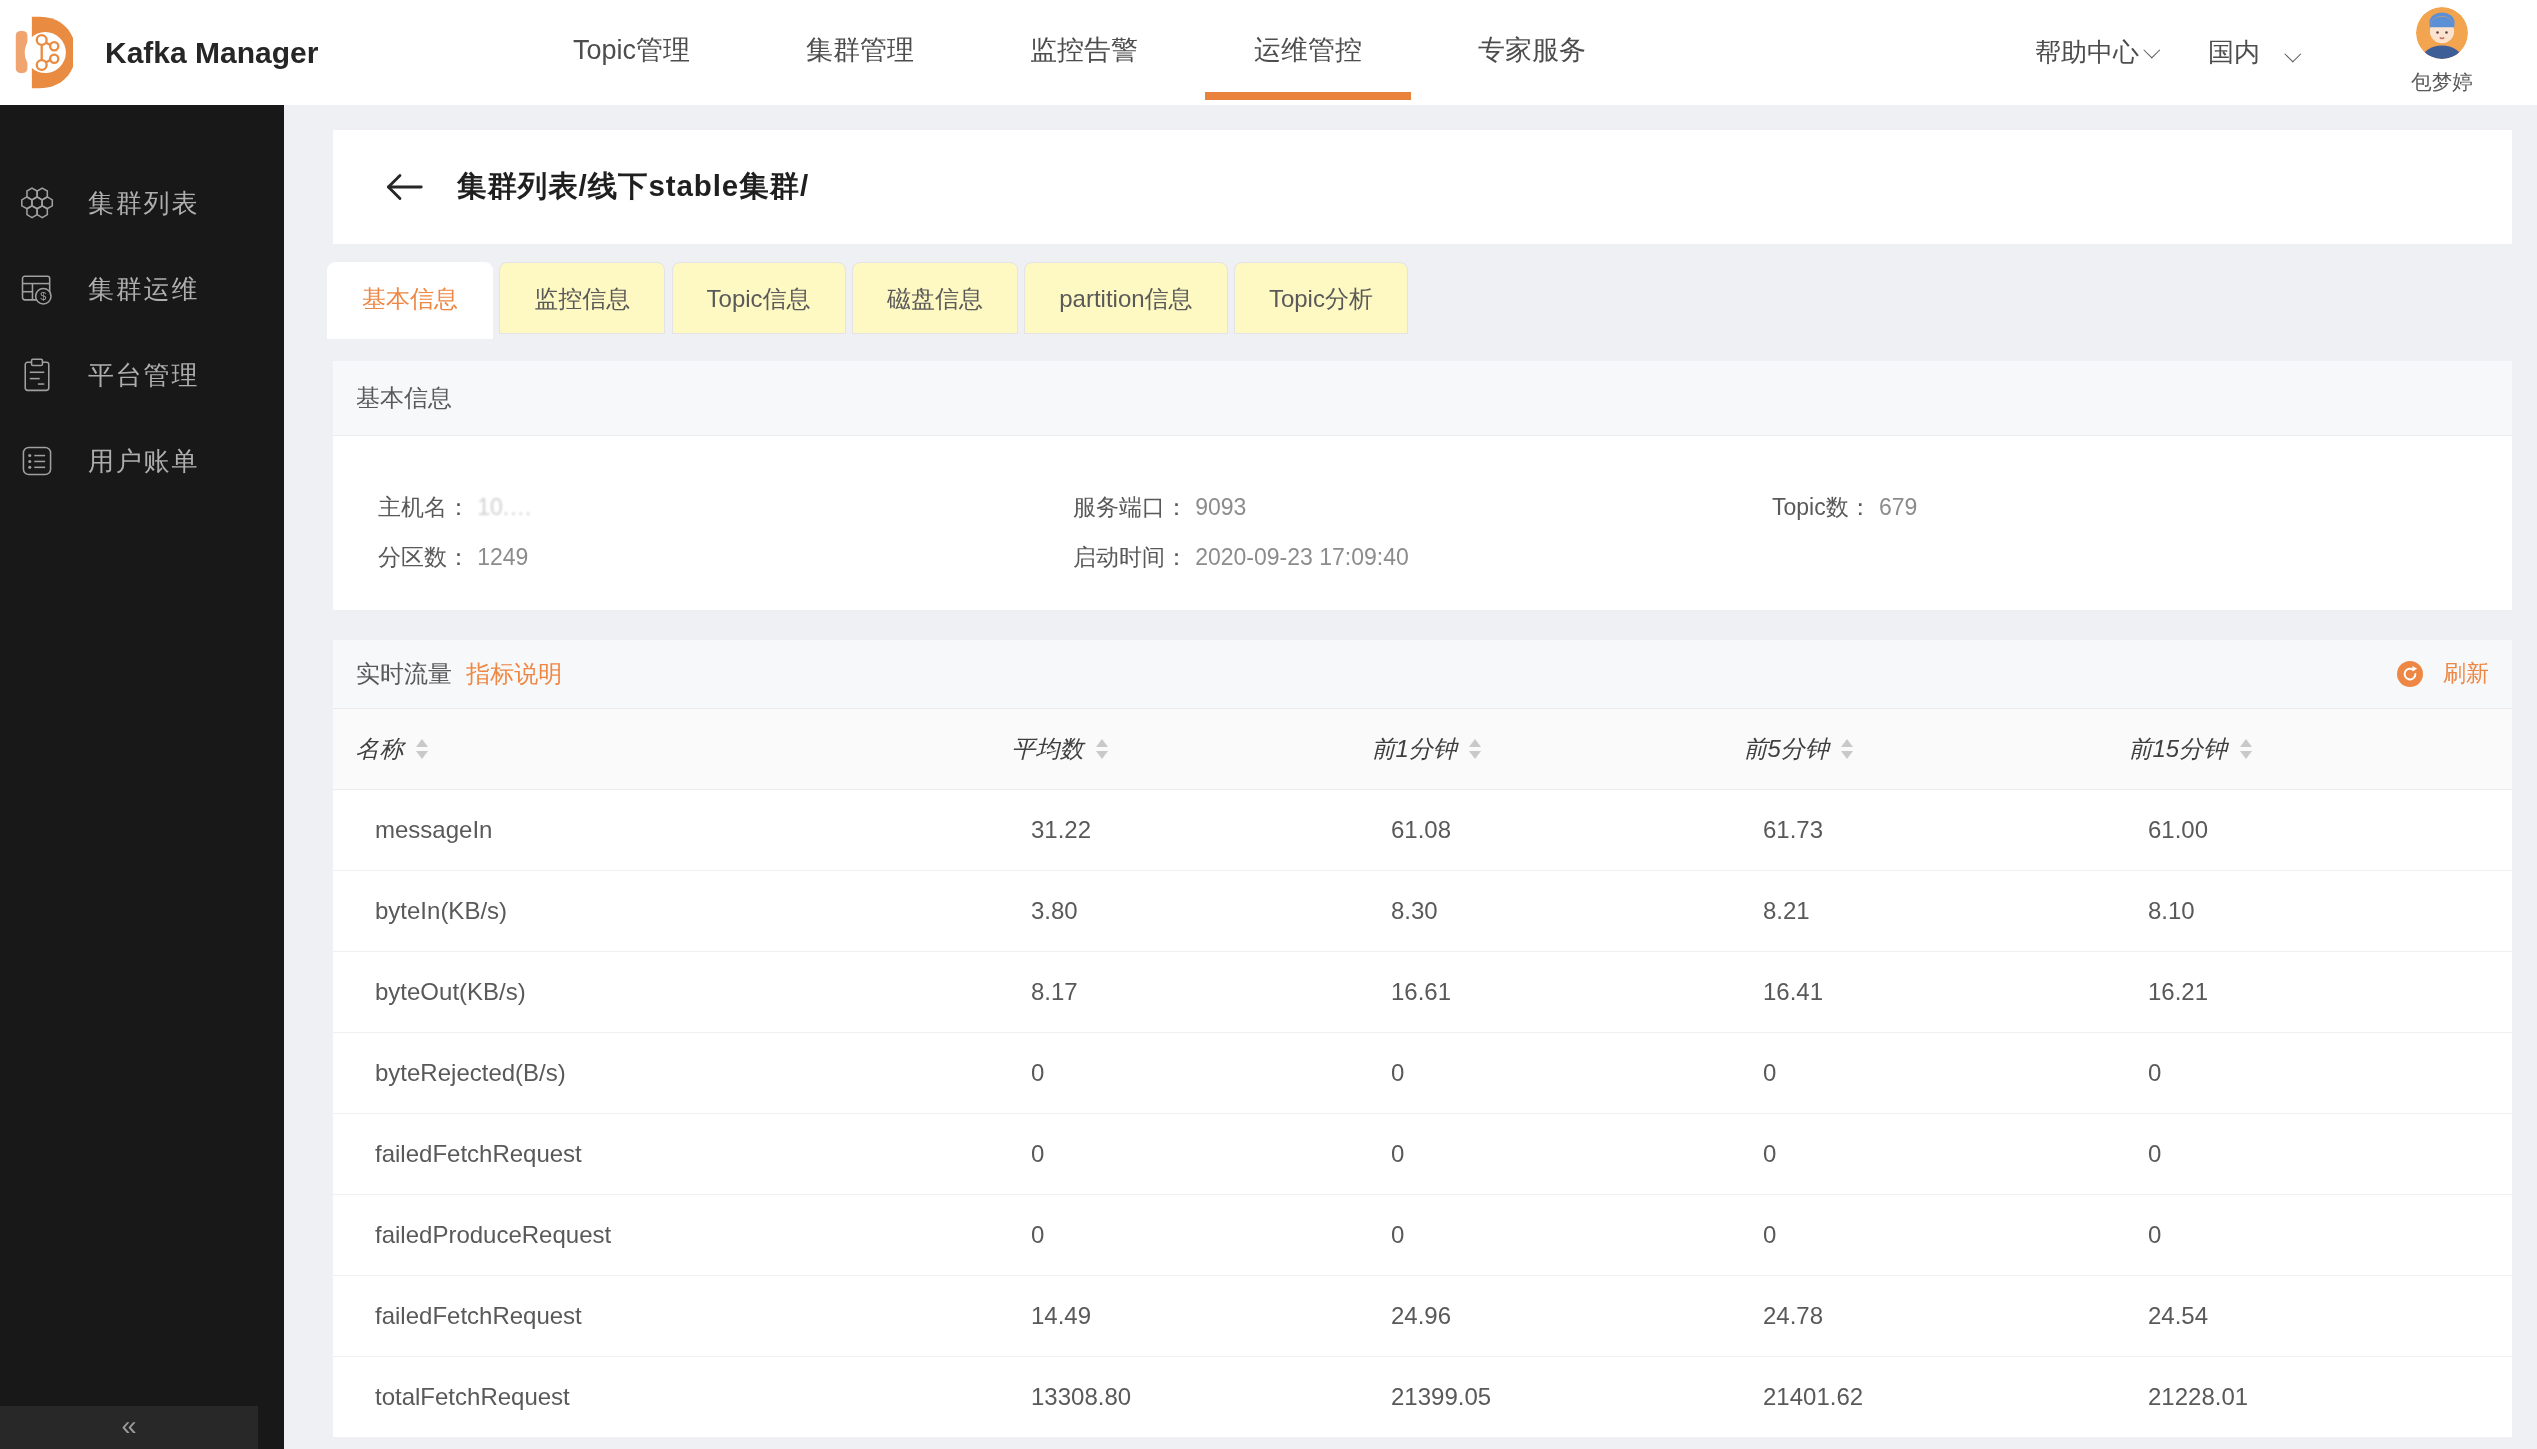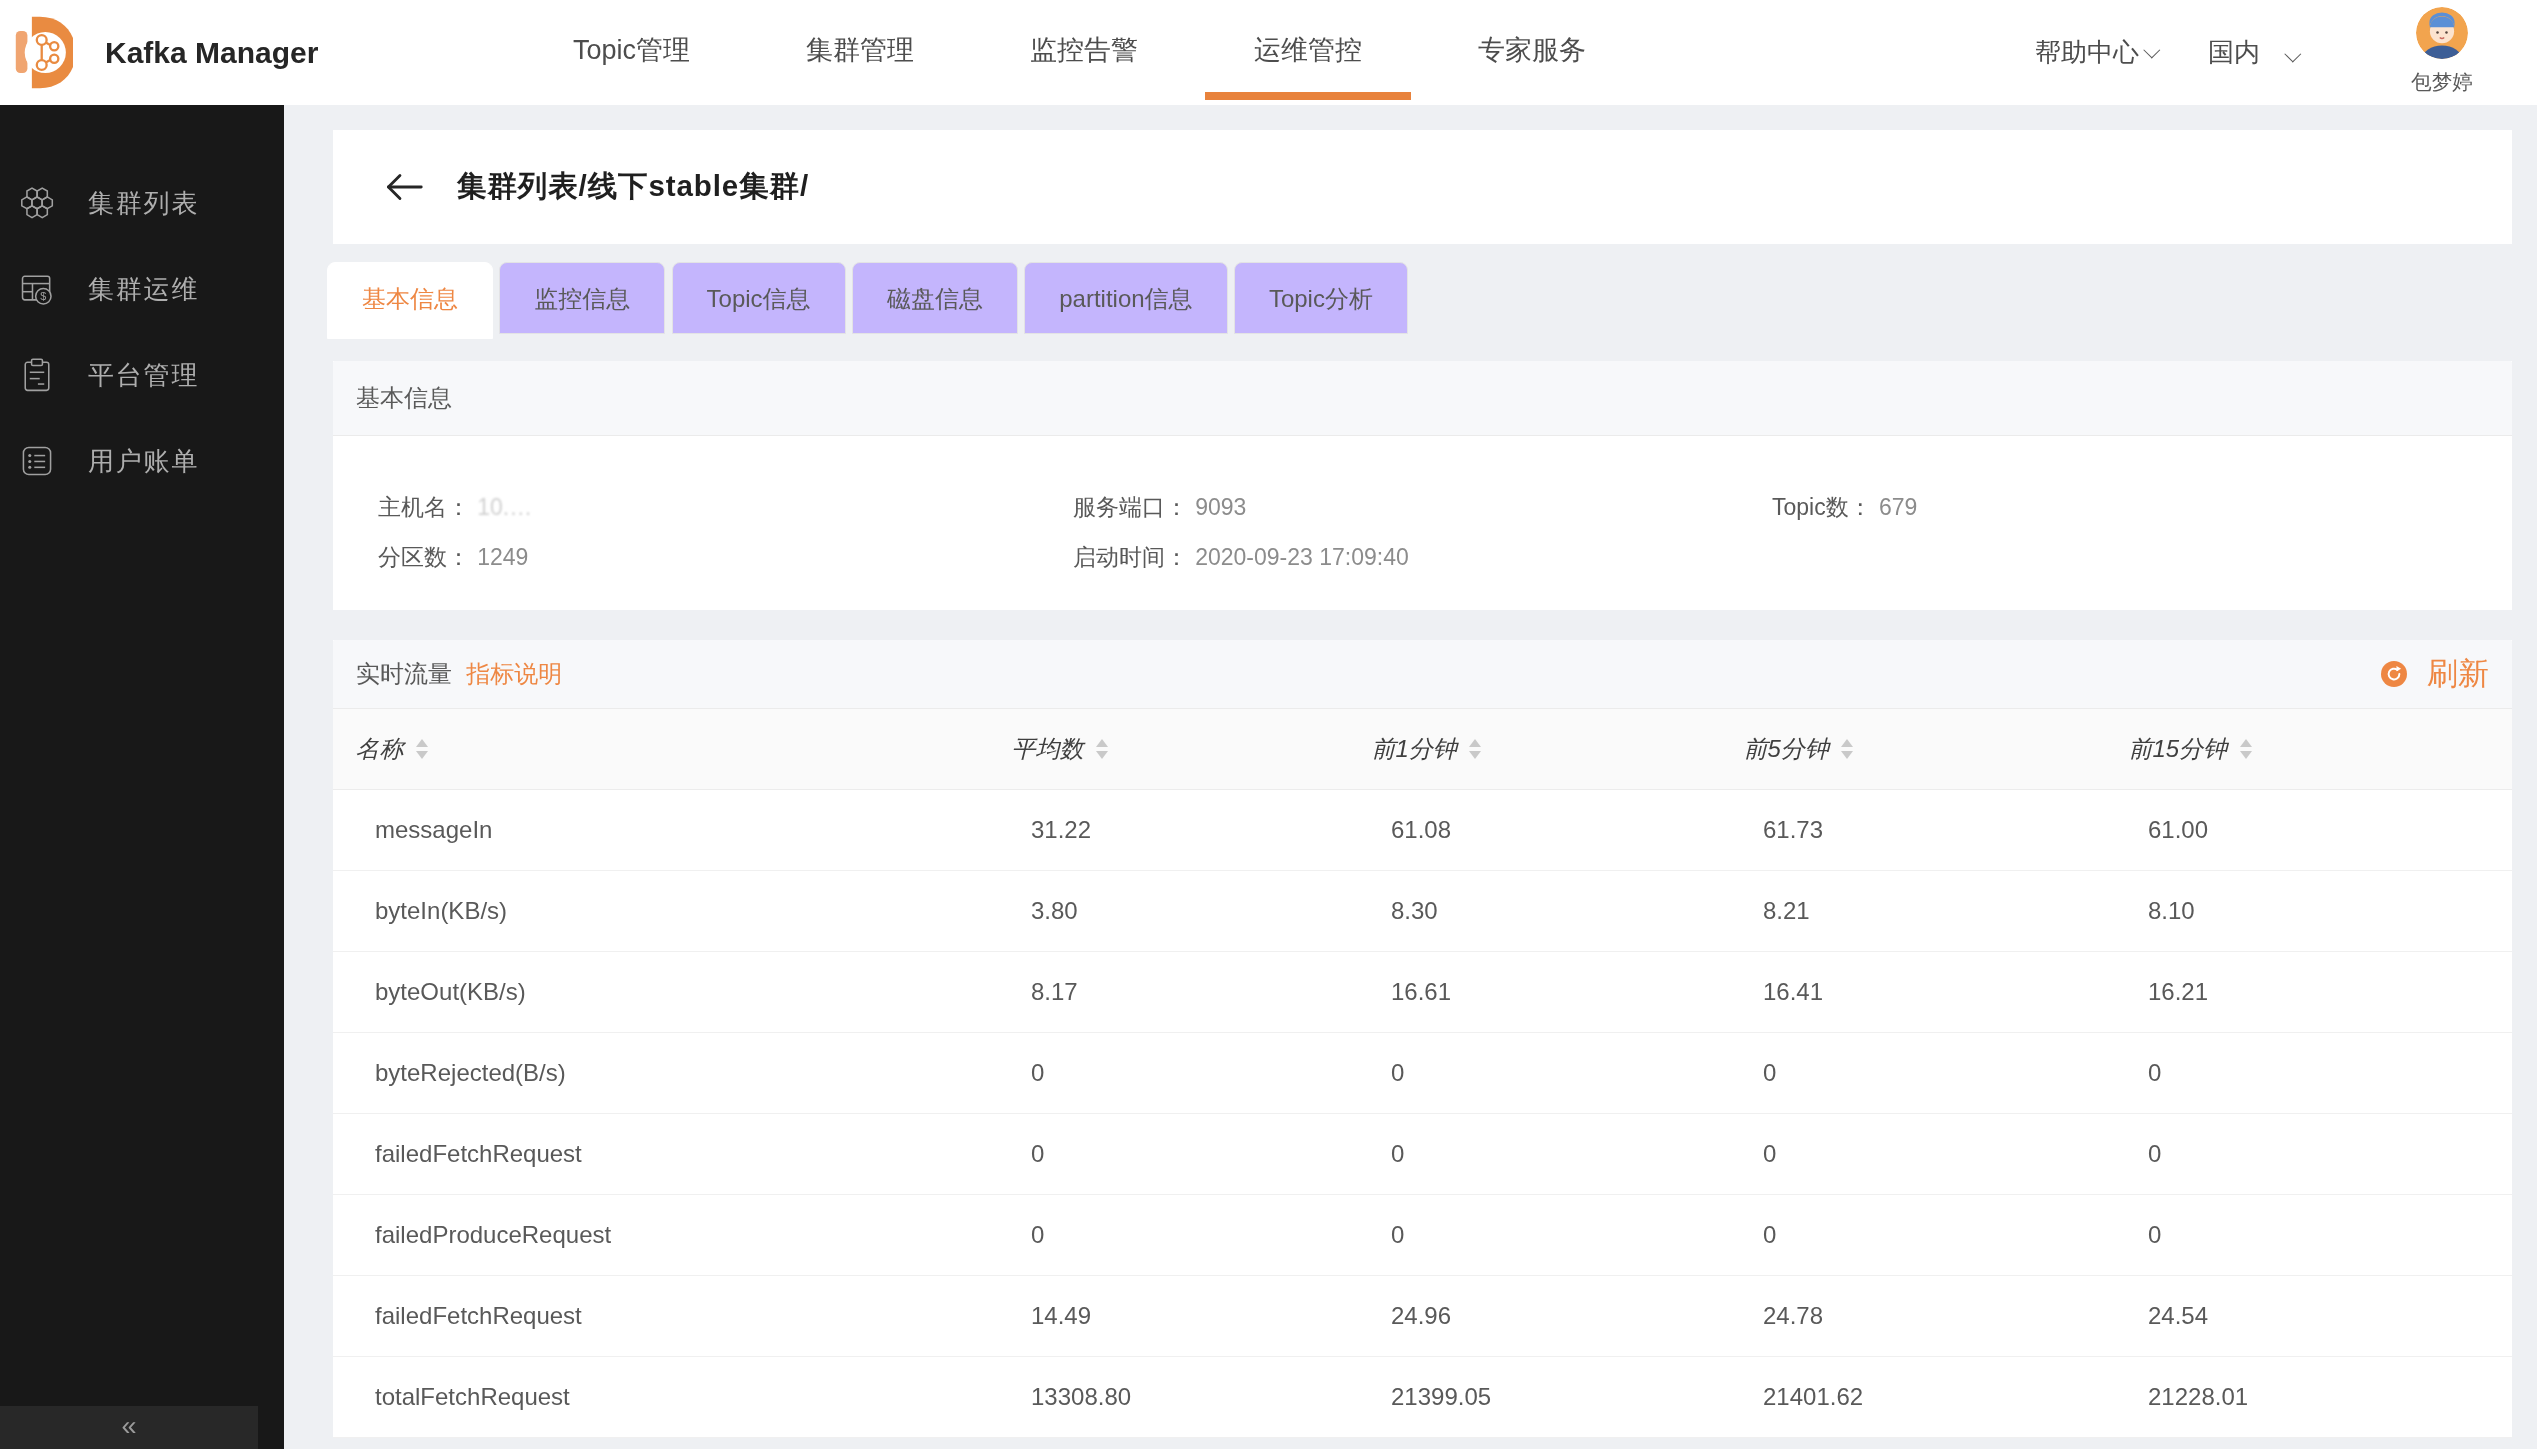--- a/index.html
+++ b/index.html
@@ -31,35 +31,35 @@
   .side-item .slabel { margin-left:32px; font-size:26px; color:#aeaeae; letter-spacing:1.8px; }
   .collapse-bar { position:absolute; left:0; bottom:0; width:258px; height:44px; background:#282828; text-align:center; line-height:41px; color:#9b9b9b; font-size:27px; cursor:pointer; }
   
   .main { position:absolute; left:284px; top:105px; right:0; bottom:0; overflow:hidden; }
   .card { background:#fff; margin:0 26px 0 49px; border-radius:0; }
   .title-card { margin-top:25px; height:114px; display:flex; align-items:center; }
   .back-arrow { margin-left:51px; width:39px; height:32px; cursor:pointer; }
   .page-title { margin-left:34px; font-size:29.5px; font-weight:700; color:#1f1f1f; letter-spacing:0.9px; }
   
   .tabs { margin:18px 26px 0 43px; display:flex; gap:6.3px; align-items:flex-start; height:77px; }
-  .tab { height:72px; line-height:72px; padding:0 34px; background:#c4b5fd; border:0.9px solid #e3e3e5; border-radius:8px 8px 0 0; font-size:24px; color:#595959; cursor:pointer; white-space:nowrap; }
+  .tab { height:72px; line-height:72px; padding:0 34px; background:#fef9c3; border:0.9px solid #e3e3e5; border-radius:8px 8px 0 0; font-size:24px; color:#595959; cursor:pointer; white-space:nowrap; }
   .tab[data-active="true"] { background:#fff; border-color:#fff; color:#ee8743; height:77px; }
   
   .info-card { margin-top:22.4px; }
   .card-head { height:75px; background:#f7f8fa; border-bottom:0.9px solid #ebebeb; display:flex; align-items:center; padding:0 23px; font-size:24px; color:#595959; border-radius:1.8px 1.8px 0 0; }
   .flow-head { height:69px; }
   .fields { display:grid; grid-template-columns:695px 699px auto; padding:56px 0 37px 45px; row-gap:19px; font-size:23px; }
   .field { display:flex; align-items:baseline; }
   .field .flabel { color:#595959; }
   .field .fvalue { color:#8c8c8c; margin-left:7.2px; }
   .field .fvalue[data-redacted="true"] { color:#d0d0d0; filter:blur(1.3px); }
   
   .flow-card { margin-top:29.5px; }
   .metric-link { color:#ee8743; margin-left:14.3px; font-size:24px; cursor:pointer; }
-  .refresh { margin-left:auto; display:flex; align-items:center; gap:20px; color:#ee8743; font-size:31px; cursor:pointer; }
+  .refresh { margin-left:auto; display:flex; align-items:center; gap:20px; color:#ee8743; font-size:23px; cursor:pointer; }
   .refresh-icon { width:26px; height:26px; }
   .trow { display:grid; grid-template-columns:656px 360px 372px 385px 1fr; align-items:center; height:81px; padding-left:22.4px; font-size:24px; }
   .thead { background:#fafafa; color:#3f3f3f; border-bottom:0.9px solid #ececec; }
   .th { display:flex; align-items:center; cursor:pointer;font-style:italic; }
   .sort { display:inline-flex; flex-direction:column; gap:3.6px; margin-left:12.5px; }
   .sort i { display:block; width:0; height:0; border-left:6.3px solid transparent; border-right:6.3px solid transparent; }
   .sort .up { border-bottom:8px solid #c9c9c9; }
   .sort .dn { border-top:8px solid #c9c9c9; }
   .tbody .trow { border-bottom:0.9px solid #f0f0f0; color:#595959; background:#fff;padding-left:42px; }
 </style>

